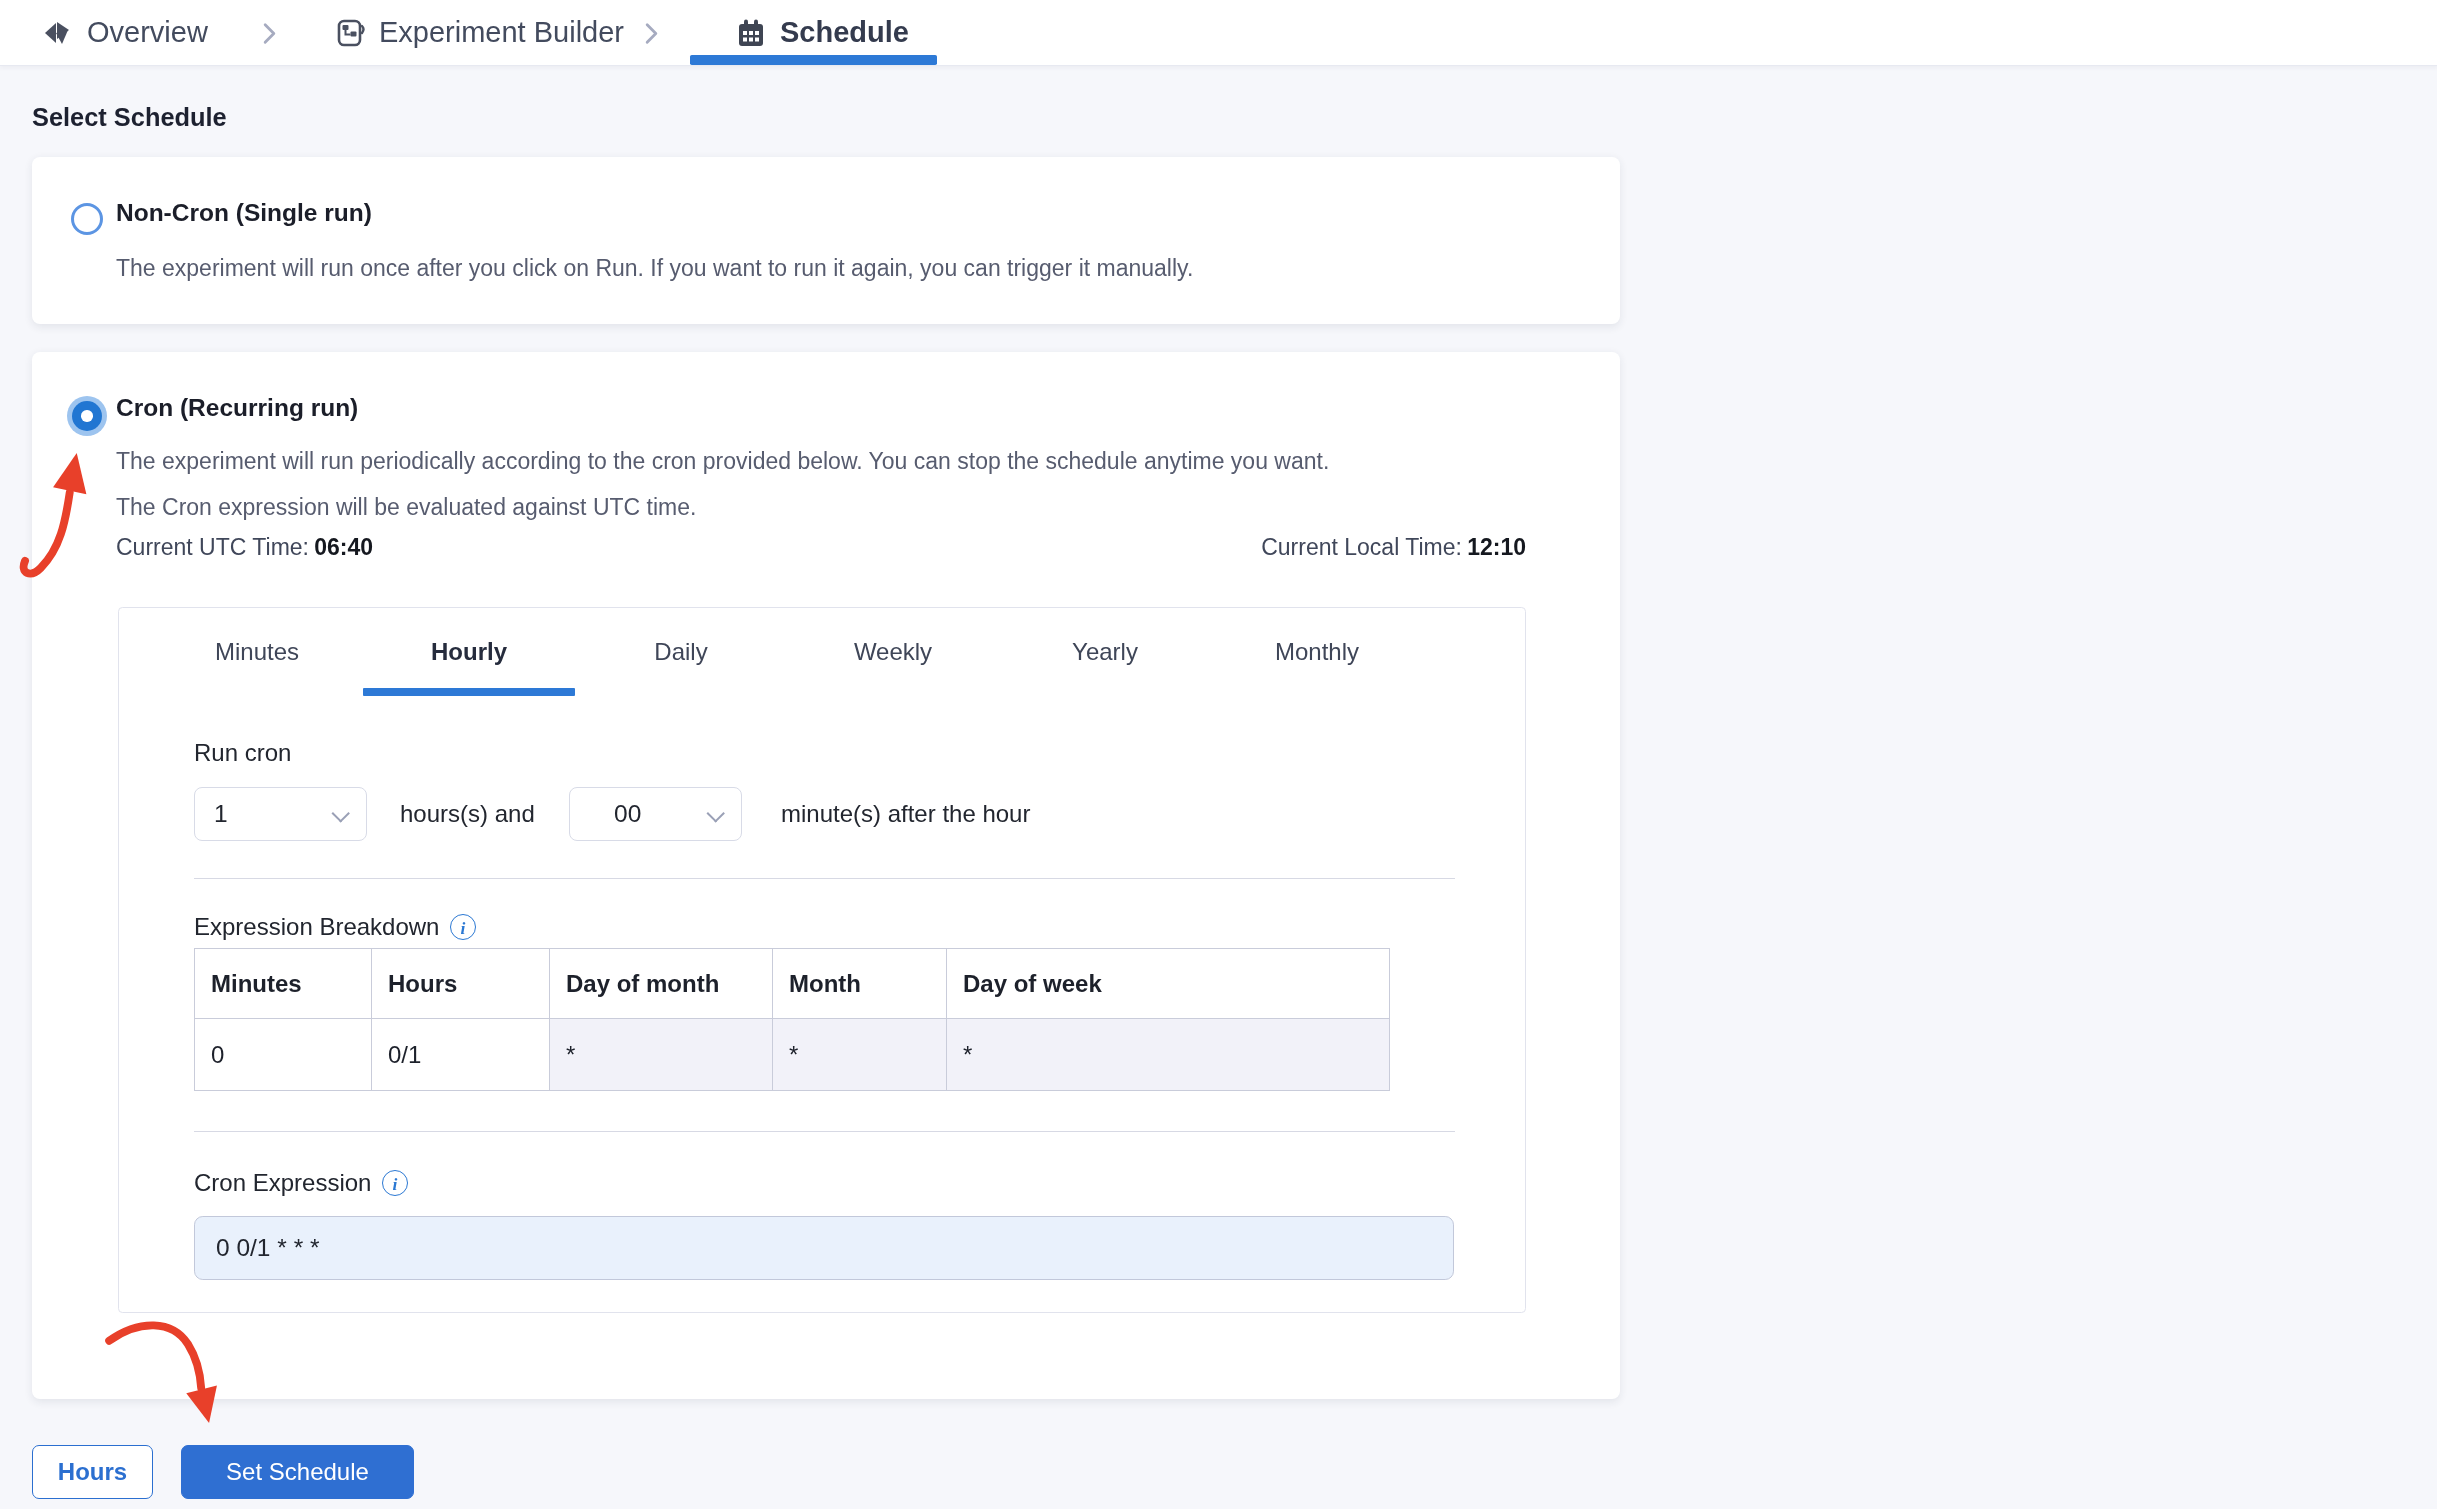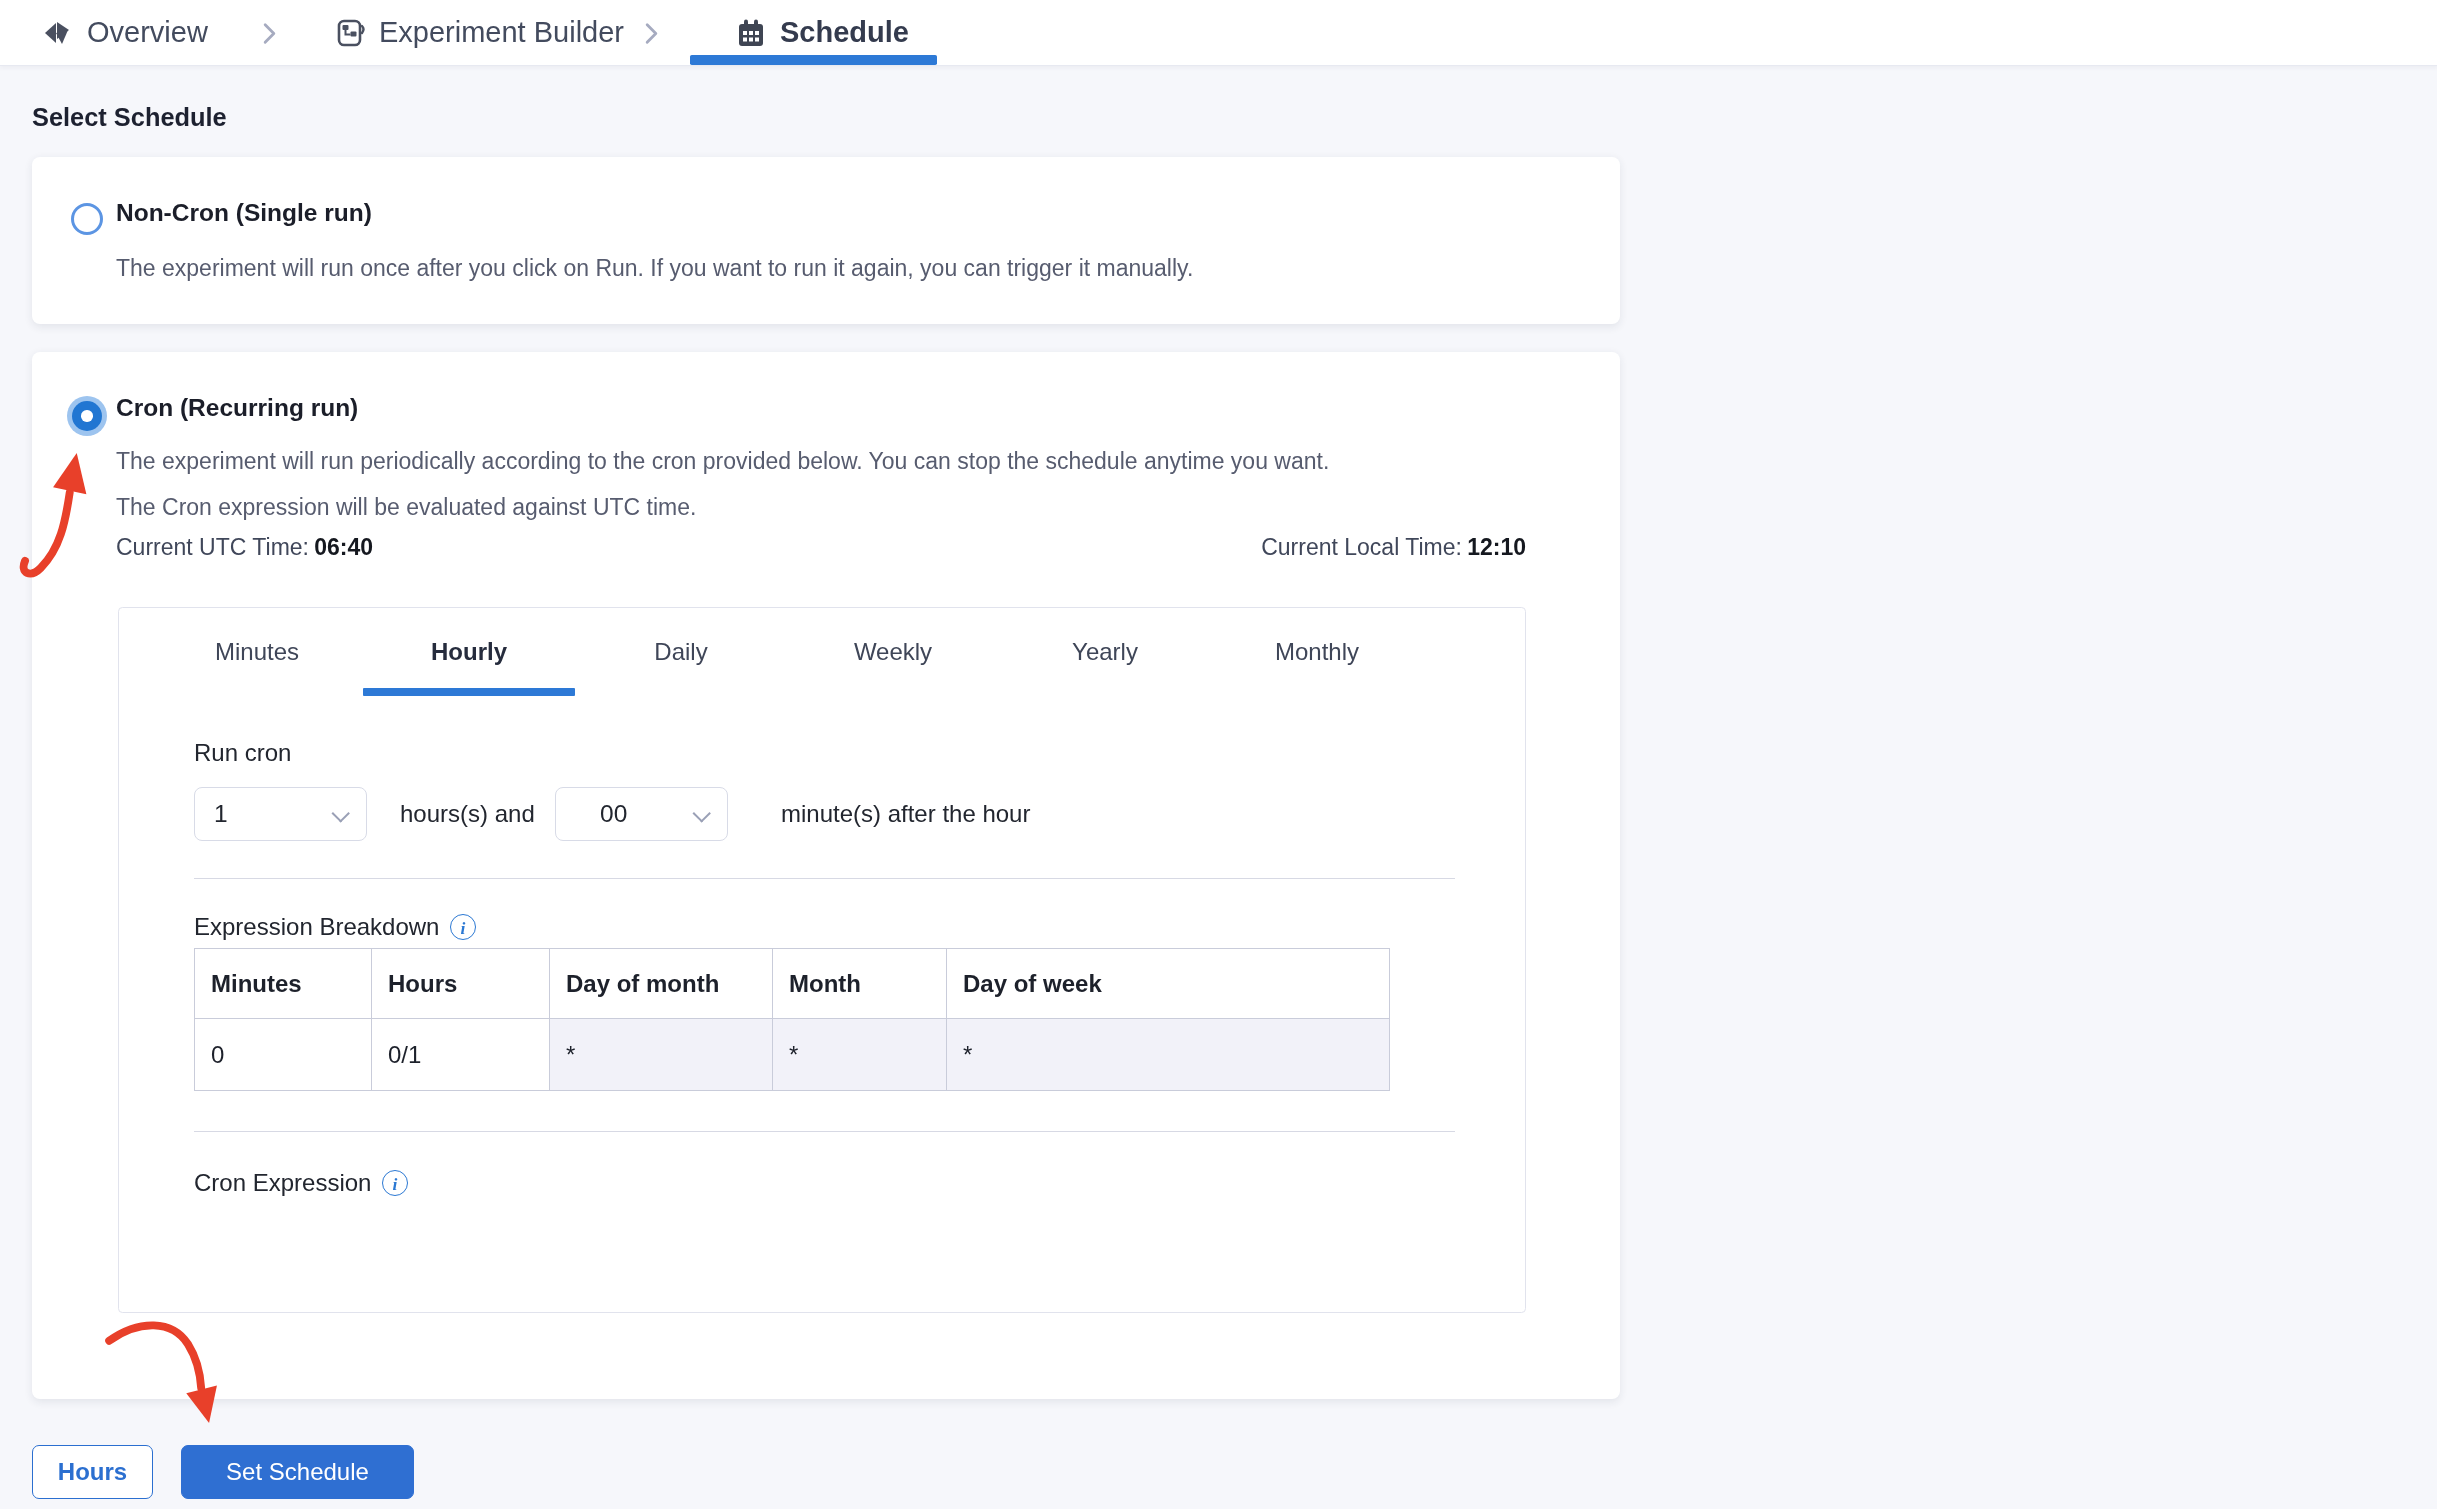--- a/index.html
+++ b/index.html
@@ -85,21 +85,21 @@
   }
 
   .run-every{position:absolute;left:75px;top:131px;font-size:24px;color:#22262f;}
   .select{
     position:absolute;top:179px;width:173px;height:54px;box-sizing:border-box;
     border:0.9px solid #d8dbe7;border-radius:8px;background:#ffffff;cursor:pointer;
     font-size:24.5px;color:#22262f;display:flex;align-items:center;
     padding-left:19px;
   }
   #select-hours{left:75px;}
-  #select-minutes{left:436px;padding-left:44px;}
+  #select-minutes{left:450px;padding-left:44px;}
   .select .chev{
     position:absolute;right:19px;top:19px;width:11.4px;height:11.4px;
     border-right:2.6px solid #9aa0b6;border-bottom:2.6px solid #9aa0b6;
     transform:rotate(45deg);
   }
   .inline-label{position:absolute;top:179px;height:54px;line-height:54px;font-size:24px;color:#22262f;}
   #label-hours{left:281px;}
   #label-minutes{left:662px;}
 
   .divider{position:absolute;left:75px;width:1261px;height:0.9px;background:#d7d9e4;}
@@ -276,20 +276,21 @@
       </tbody>
         </table>
 
       <div class="divider" id="divider-2"></div>
 
       <div class="section-label" id="label-cron-exp">
         <span>Cron Expression</span>
         <span class="info-icon">i</span>
       </div>
 
+      <input class="cron-input" readonly="" value="0 0/1 * * *" style="">
     </div>
   </section>
 
   <div class="btn" id="btn-back">Hours</div>
   <div class="btn" id="btn-set">Set Schedule</div>
 
   <svg id="arrows" width="2438" height="1509" viewBox="0 0 2781 1722">
     <g stroke="#e8402a" fill="none" stroke-width="9" stroke-linecap="round">
       <path d="M28,640 C22,654 34,660 46,648 C68,626 74,596 79,562"></path>
       <path d="M124,1530 C158,1506 196,1506 214,1534 C224,1550 228,1568 229,1584"></path>

